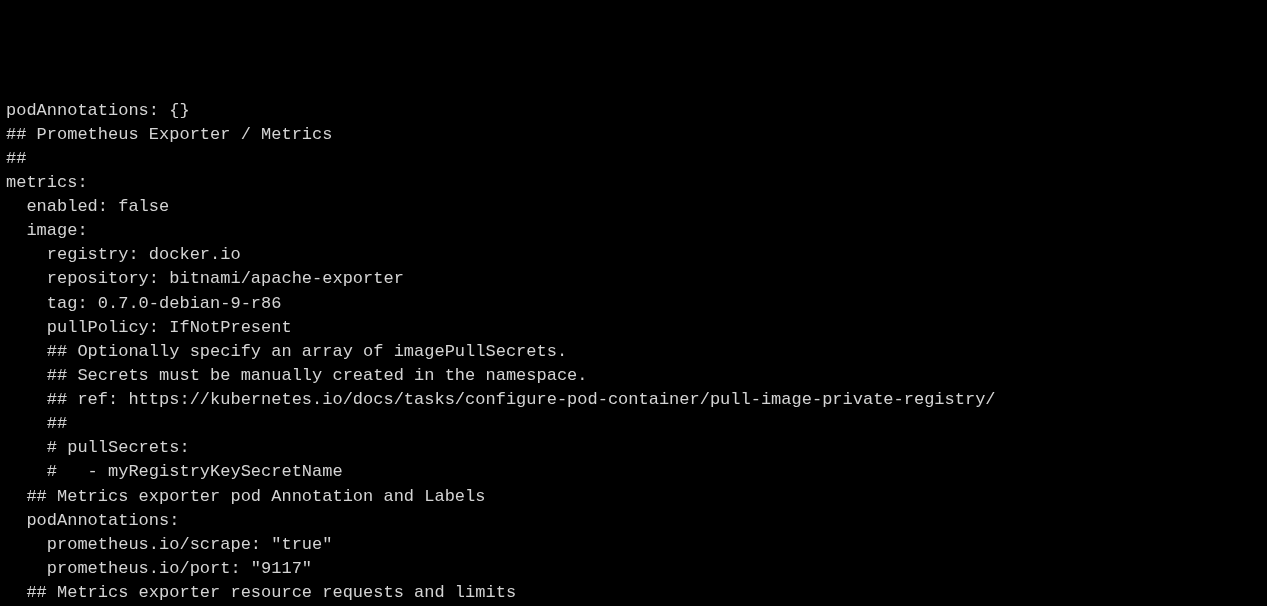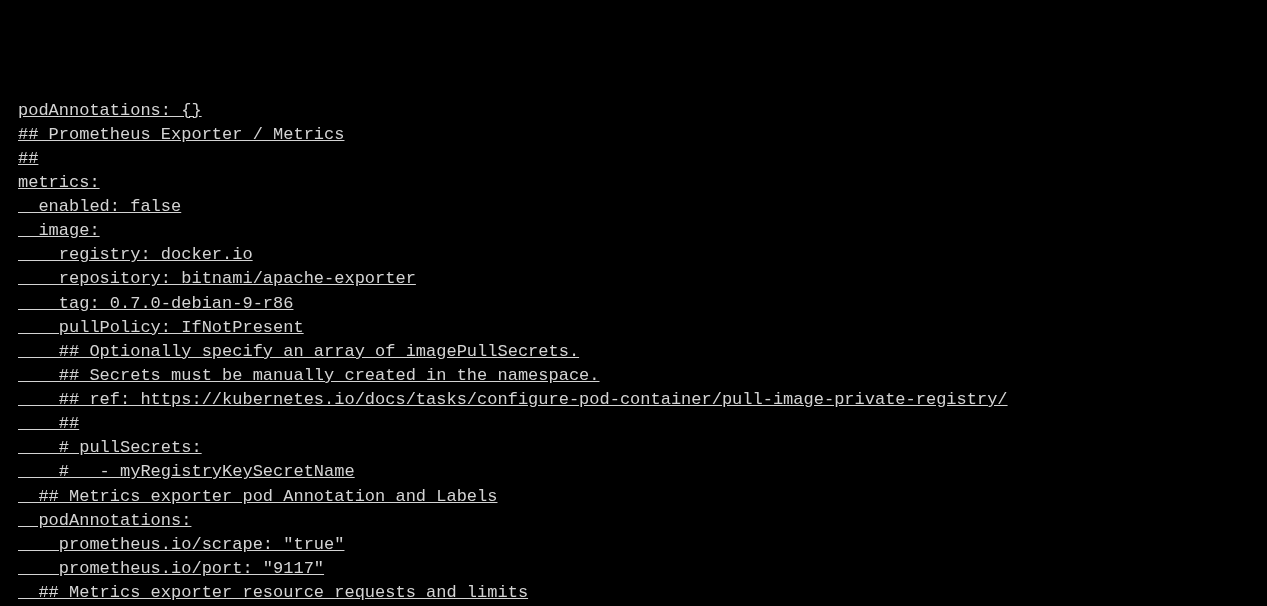--- a/index.html
+++ b/index.html
@@ -14,22 +14,21 @@
       font-size: 17px;
       line-height: 1.42;
       padding: 2px 0;
       width: 1267px;
       height: 606px;
       overflow: hidden;
       white-space: pre;
     }
     .line {
       display: block;
-      padding-left: 18px;
-      text-decoration: underline;
+      padding-left: 6px;
     }
   </style>
 </head>
 <body>
 
 
 
 <div><span class="line">podAnnotations: {}</span><span class="line">## Prometheus Exporter / Metrics</span><span class="line">##</span><span class="line">metrics:</span><span class="line">  enabled: false</span><span class="line">  image:</span><span class="line">    registry: docker.io</span><span class="line">    repository: bitnami/apache-exporter</span><span class="line">    tag: 0.7.0-debian-9-r86</span><span class="line">    pullPolicy: IfNotPresent</span><span class="line">    ## Optionally specify an array of imagePullSecrets.</span><span class="line">    ## Secrets must be manually created in the namespace.</span><span class="line">    ## ref: https://kubernetes.io/docs/tasks/configure-pod-container/pull-image-private-registry/</span><span class="line">    ##</span><span class="line">    # pullSecrets:</span><span class="line">    #   - myRegistryKeySecretName</span><span class="line">  ## Metrics exporter pod Annotation and Labels</span><span class="line">  podAnnotations:</span><span class="line">    prometheus.io/scrape: "true"</span><span class="line">    prometheus.io/port: "9117"</span><span class="line">  ## Metrics exporter resource requests and limits</span><span class="line">  ## ref: http://kubernetes.io/docs/user-guide/compute-resources/</span></div>
 
 

